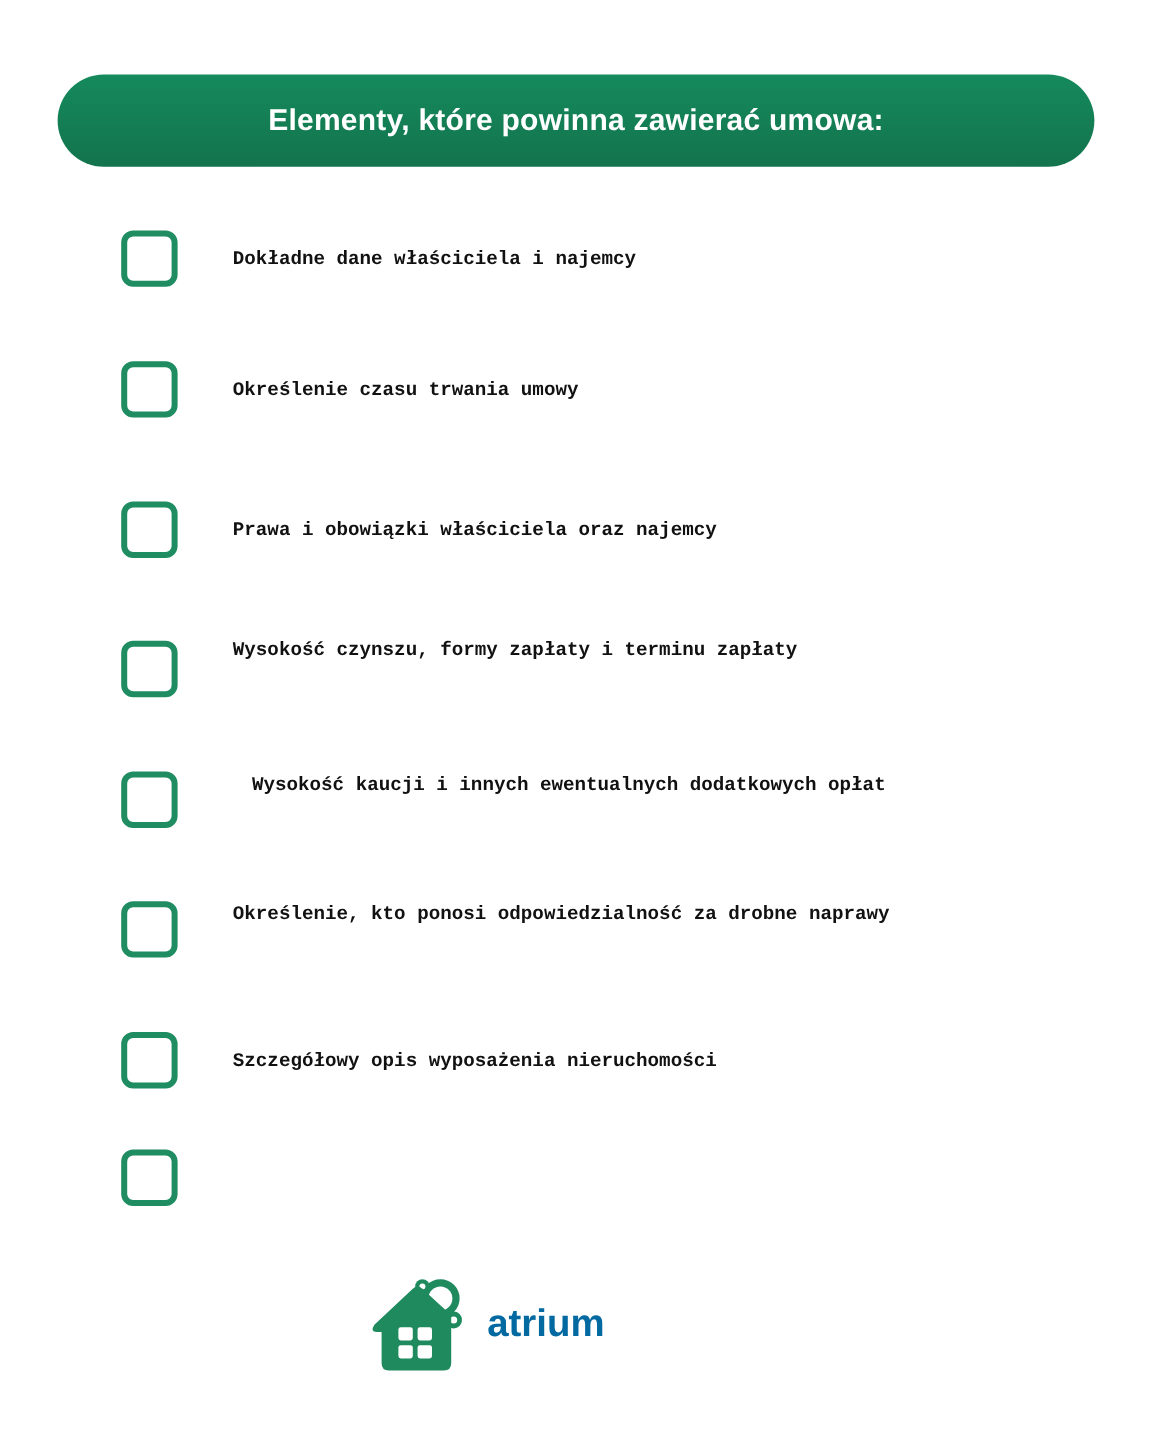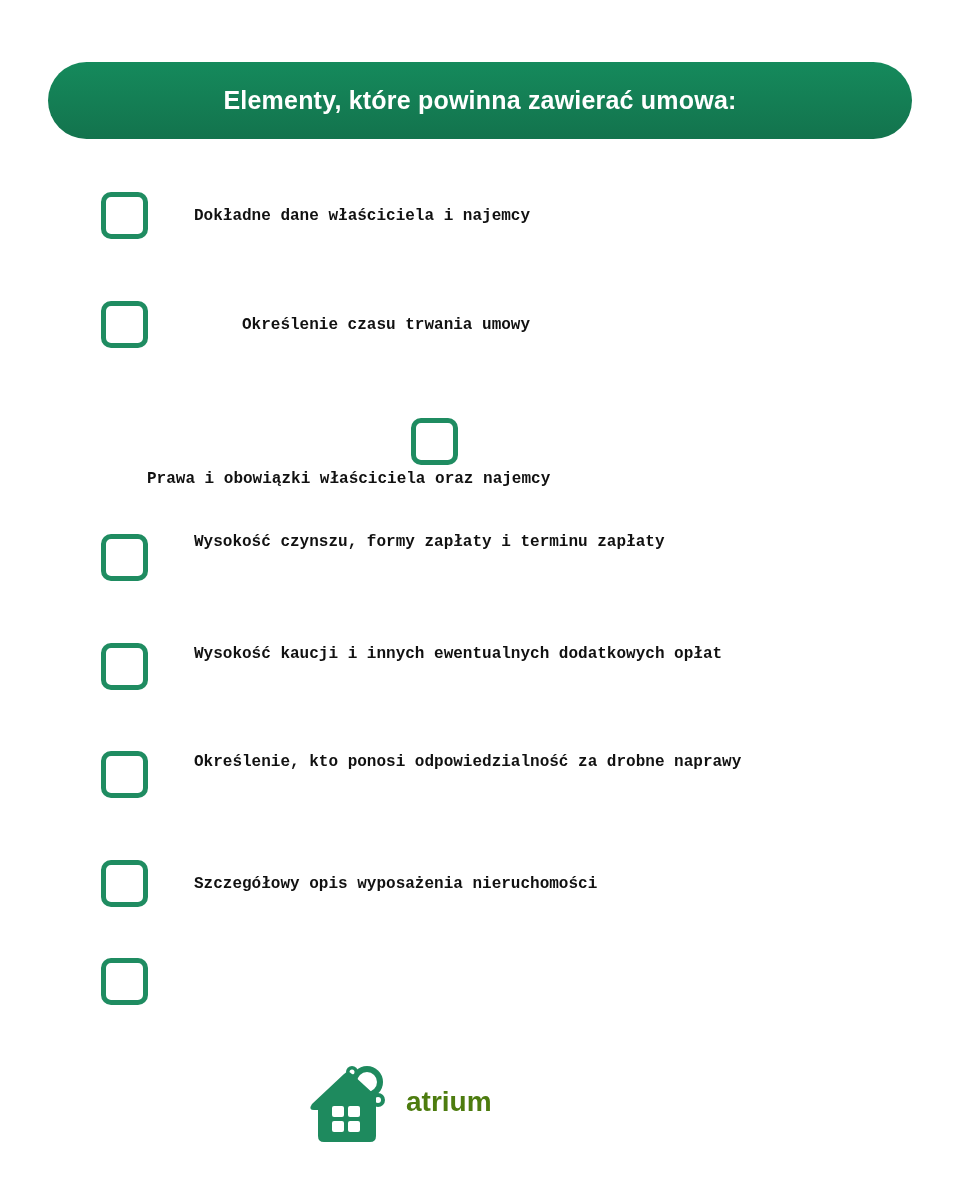--- a/index.html
+++ b/index.html
@@ -25,50 +25,50 @@
     border: 5px solid #1f8c61; border-radius: 10px; flex: 0 0 auto; background: #fff;
   }
   .item-text {
     margin-left: 46px; width: 620px;
     color: #111111; font-size: 16px; font-weight: bold; line-height: 28px; font-family: Liberation Mono, monospace;
   }
   .logo {
     position: absolute; left: 306px; top: 1060px; display: flex; align-items: center;
   }
   .logo-text { margin-left: 14px; }
-  .logo-line1 { color: #4d7c0f; font-size: 28px; font-weight: bold; line-height: 38px; }
+  .logo-line1 { color: #0369a1; font-size: 32px; font-weight: bold; line-height: 38px; }
   .logo-line2 { color: #1e8a5e; font-size: 37px; font-weight: normal; line-height: 40px; }
 </style>
 </head>
 <body>
 
 <div class="header">
   <span class="header-title">Elementy, które powinna zawierać umowa:</span>
 </div>
 
 <div>
   <div class="item" style="top:192px; align-items:center;">
     <div class="checkbox"></div>
     <div class="item-text">Dokładne dane właściciela i najemcy</div>
   </div>
-  <div class="item" style="top:301px; align-items:center;gap:48px;">
+  <div class="item" style="top:301px; align-items:center;">
     <div class="checkbox"></div>
     <div class="item-text">Określenie czasu trwania umowy</div>
   </div>
-  <div class="item" style="top:418px; align-items:center;flex-direction:column;">
+  <div class="item" style="top:418px; align-items:center;">
     <div class="checkbox"></div>
     <div class="item-text">Prawa i obowiązki właściciela oraz najemcy</div>
   </div>
   <div class="item" style="top:534px;justify-content:center;">
     <div class="checkbox"></div>
     <div class="item-text" style="margin-top:-9px; line-height:35px; width:590px;">Wysokość czynszu, formy zapłaty i terminu zapłaty</div>
   </div>
   <div class="item" style="top:643px;">
     <div class="checkbox"></div>
-    <div class="item-text" style="margin-top:-3px; width:560px;">Wysokość kaucji i innych ewentualnych dodatkowych opłat</div>
+    <div class="item-text" style="margin-top:-3px; width:560px;text-align:center;">Wysokość kaucji i innych ewentualnych dodatkowych opłat</div>
   </div>
   <div class="item" style="top:751px;justify-content:flex-end;">
     <div class="checkbox"></div>
     <div class="item-text" style="margin-top:-3px; width:600px;">Określenie, kto ponosi odpowiedzialność za drobne naprawy</div>
   </div>
   <div class="item" style="top:860px; align-items:center;">
     <div class="checkbox"></div>
     <div class="item-text">Szczegółowy opis wyposażenia nieruchomości</div>
   </div>
   <div class="item" style="top:958px; align-items:center;">

